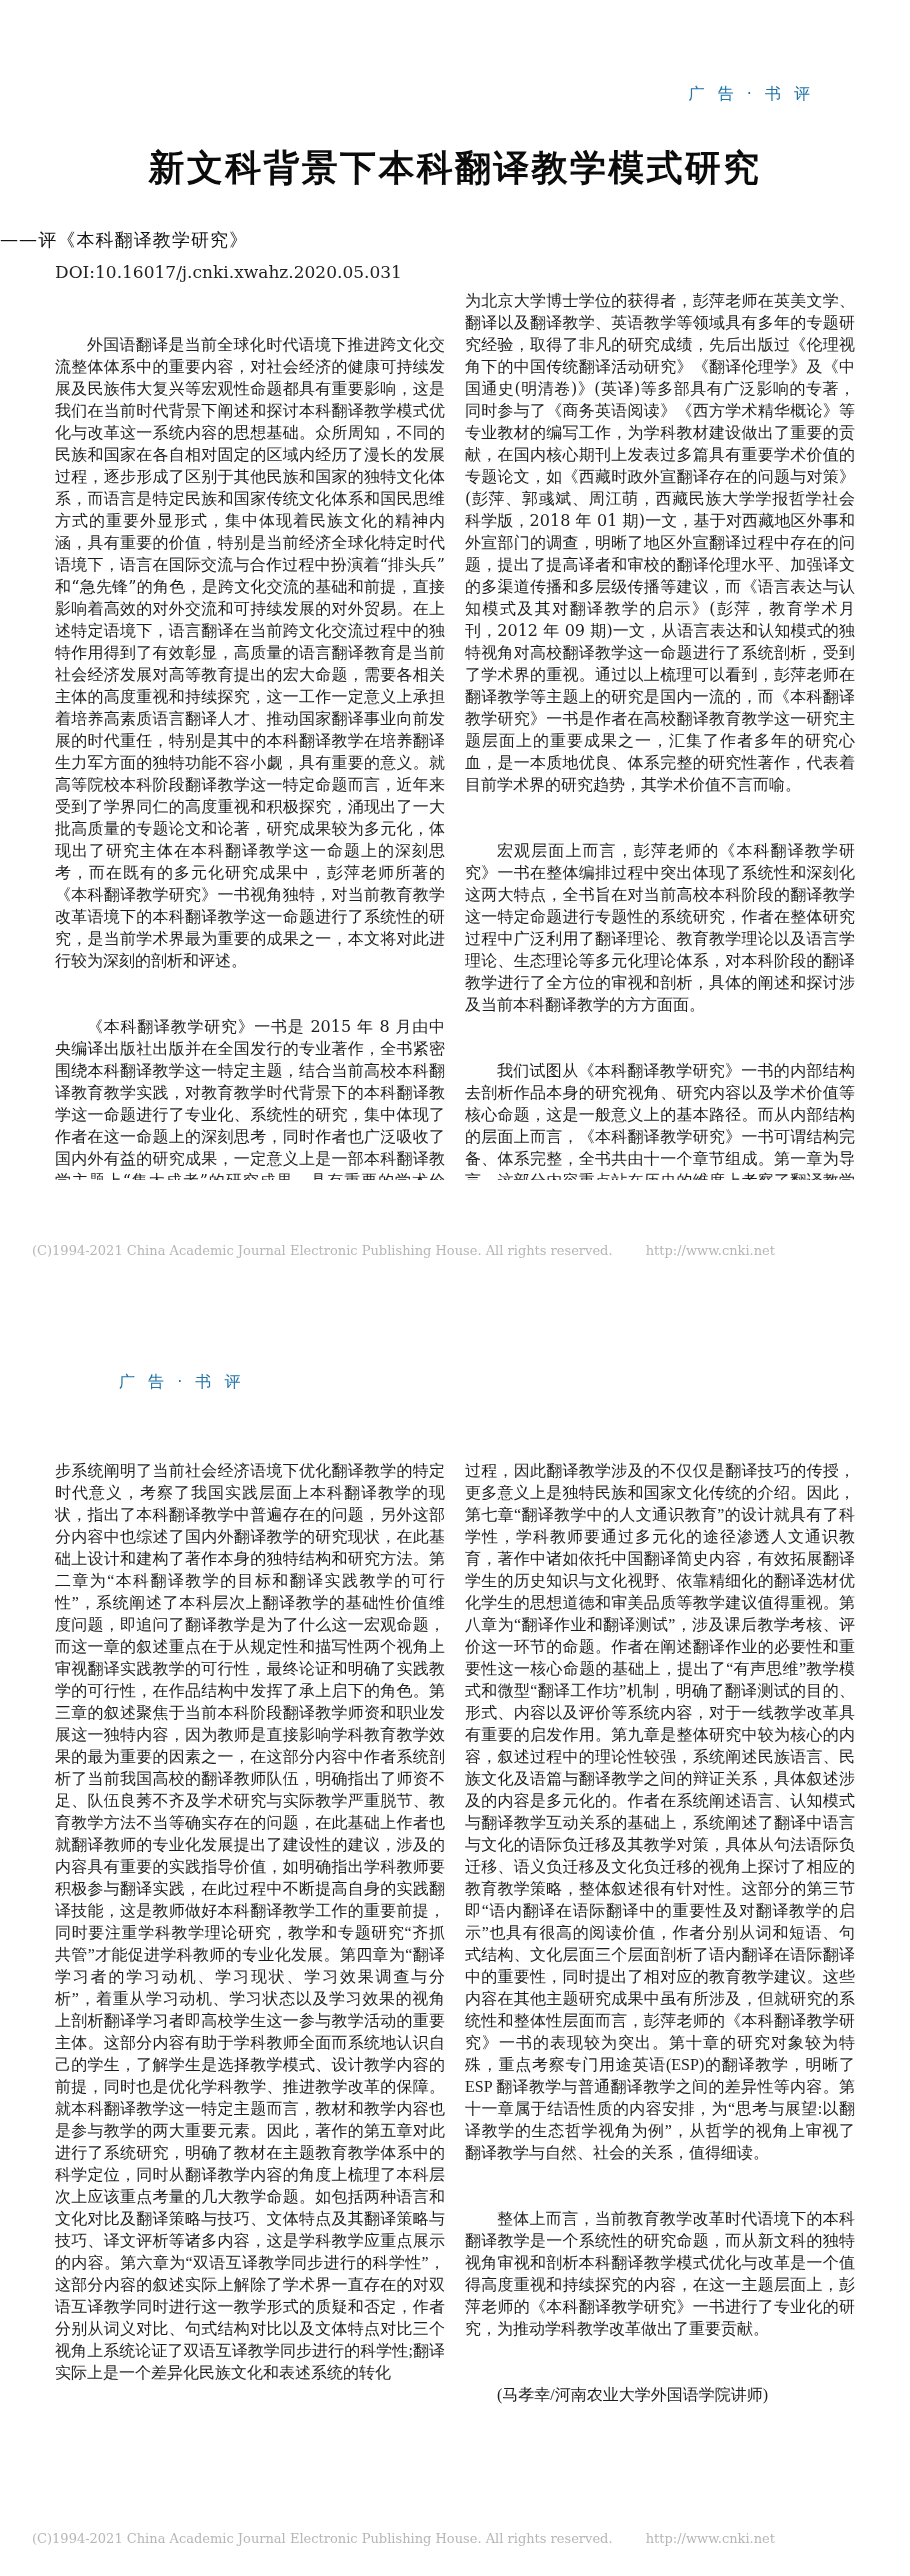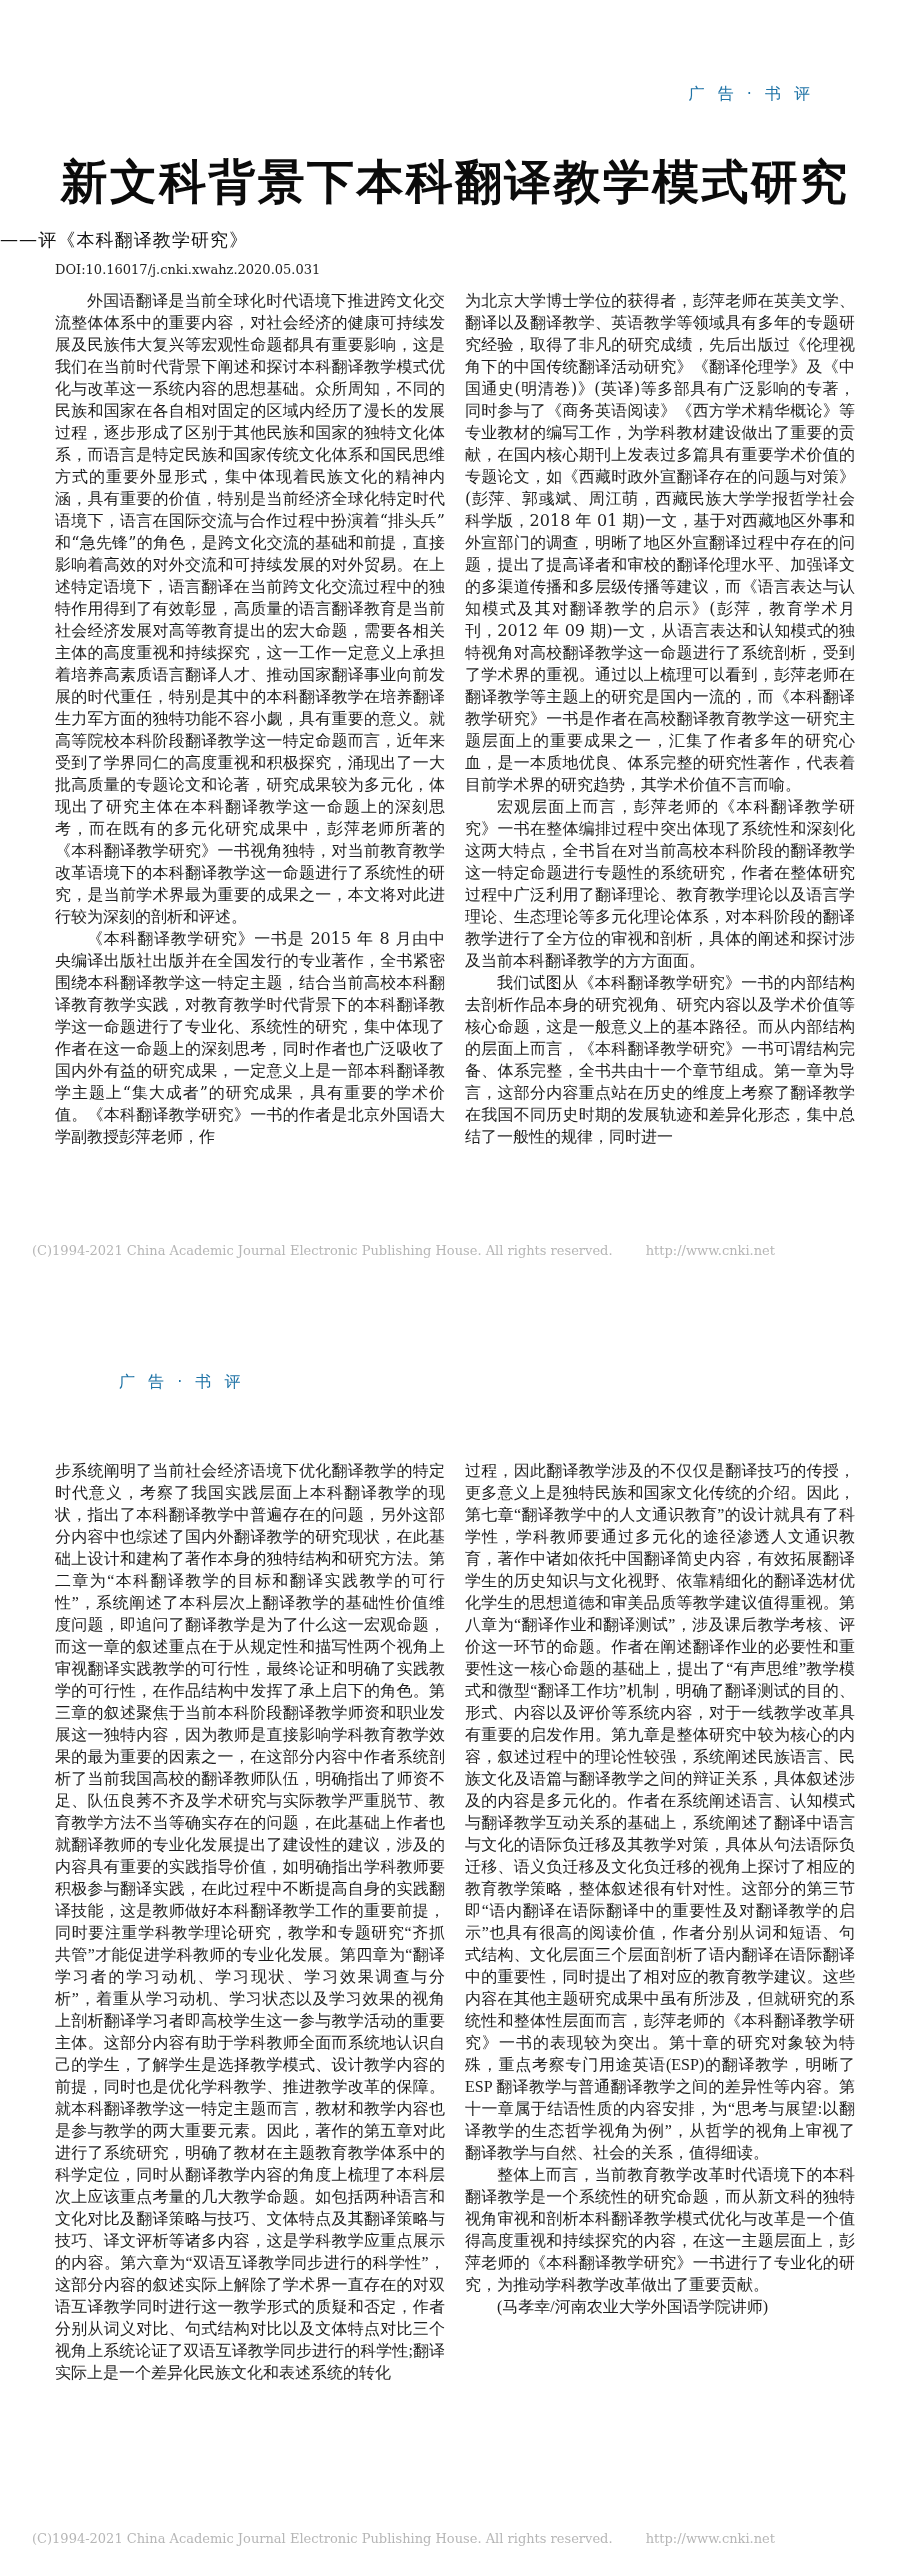--- a/index.html
+++ b/index.html
@@ -15,38 +15,38 @@
   .journal-header{
     position:absolute;
     font-family:"DejaVu Sans","Liberation Sans",sans-serif;
     font-weight:normal;font-size:16px;letter-spacing:4px;color:#1f73a6;white-space:nowrap;
   }
   #page1 .journal-header{top:84px;right:96px;}
   #page2 .journal-header{top:84px;left:119px;}
 
   .article-title{
     position:absolute;top:120px;left:0;width:100%;text-align:center;
-    font-size:47px;font-weight:bold;color:#0b0b0b;letter-spacing:2.3px;white-space:nowrap;
+    font-size:36px;font-weight:bold;color:#0b0b0b;letter-spacing:2.3px;white-space:nowrap;
   }
   .article-subtitle{
     position:absolute;top:228px;left:0;width:100%;text-align:left;
     font-size:18px;color:#141414;letter-spacing:1.1px;
   }
-  .doi{position:absolute;left:55px;top:262px;font-size:13px;color:#222222;}
+  .doi{position:absolute;left:55px;top:262px;font-size:17px;color:#222222;}
 
   .col{
     position:absolute;font-size:16px;line-height:22px;text-align:justify;
     color:#1e1e1e;overflow:hidden;
   }
   #page1 .col{top:290px;height:890px;}
   #page2 .col{top:172px;height:997px;font-family:Liberation Serif, serif;}
   .col.left{left:55px;width:390px;}
   .col.right{left:465px;width:390px;}
   .para{margin:0;padding:0;}
-  .para.indent{text-indent:2em;}
+  .para.indent{text-indent:2em;margin-top:44px;}
 
   .page-footer{
     position:absolute;left:32px;top:1243px;width:743px;
     display:flex;justify-content:space-between;align-items:baseline;
     font-size:13px;color:#b6b6b6;white-space:nowrap;
   }
 </style>
 </head>
 <body>
 

